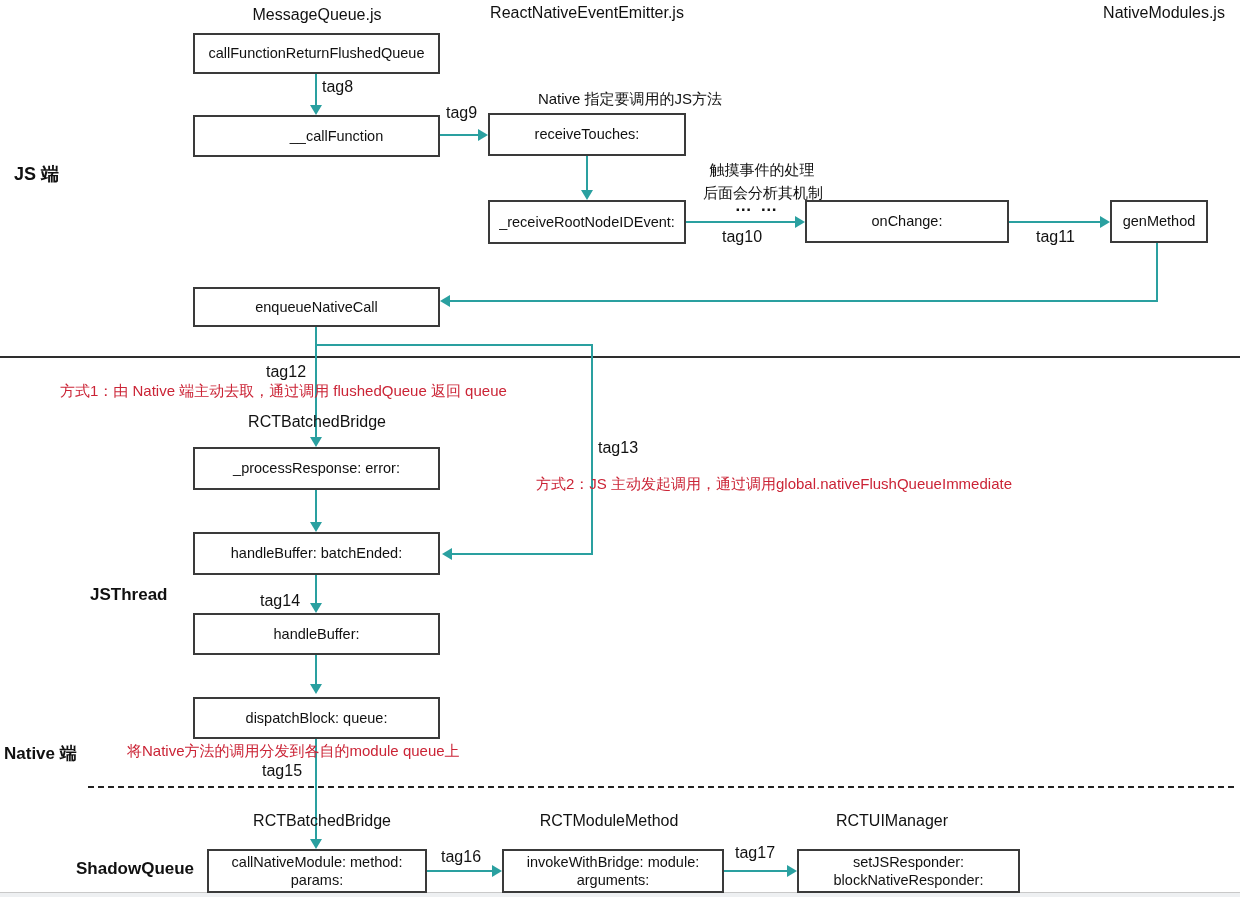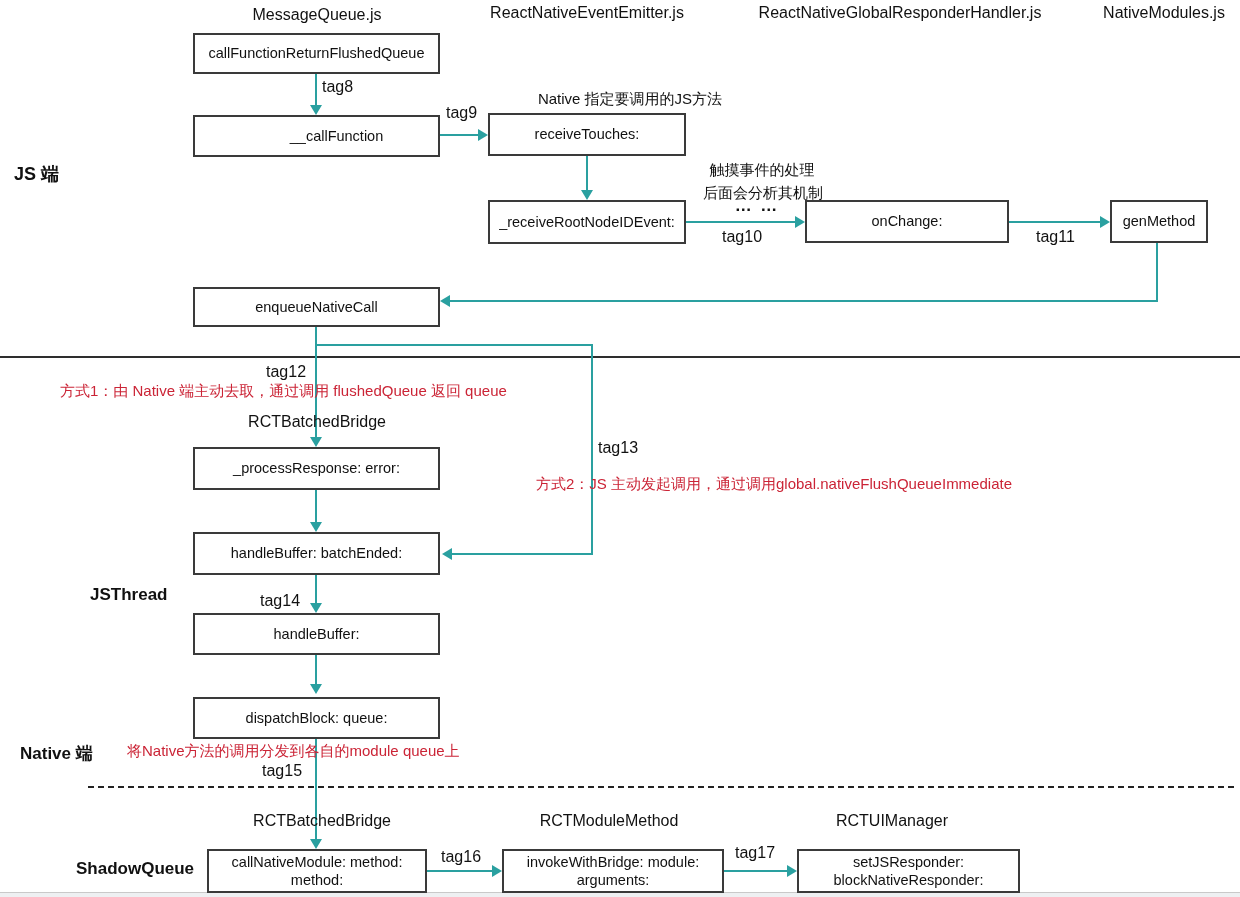--- a/index.html
+++ b/index.html
@@ -30,26 +30,25 @@
   .bottom-strip{position:absolute;background:#eef0f2;border-top:1px solid #c9c9c9;}
   .ellip{font-weight:bold;font-size:17px;letter-spacing:2px;}
 </style>
 </head>
 <body>
 
 <div id="canvas">
 
   <div class="hdr" style="left:317px;top:6px;">MessageQueue.js</div>
   <div class="hdr" style="left:587px;top:4px;">ReactNativeEventEmitter.js</div>
-  <div class="hdr" style="left:900px;top:4px;">ReactNativeGlobalResponderHandler.js</div>
   <div class="hdr" style="left:1164px;top:4px;">NativeModules.js</div>
 
   <div class="section" style="left:14px;top:162px;font-size:18px;">JS 端</div>
   <div class="section" style="left:90px;top:585px;font-size:17px;">JSThread</div>
-  <div class="section" style="left:20px;top:742px;font-size:17px;">Native 端</div>
+  <div class="section" style="left:4px;top:742px;font-size:17px;">Native 端</div>
   <div class="section" style="left:76px;top:859px;font-size:17px;">ShadowQueue</div>
 
   <div class="sep-solid" style="left:0;top:356px;width:1240px;"></div>
   <div class="sep-dashed" style="left:88px;top:786px;width:1146px;"></div>
   <div class="bottom-strip" style="left:0;top:892px;width:1240px;height:5px;"></div>
 
   <div class="vline" style="left:315px;top:74px;height:33px;"></div>
   <div class="arr arr-down" style="left:310px;top:105px;"></div>
 
   <div class="hline" style="left:440px;top:134px;width:42px;"></div>
@@ -122,21 +121,21 @@
     <span>handleBuffer: batchEnded:</span>
   </div>
   <div class="box" style="left:193px;top:613px;width:247px;height:42px;">
     <span>handleBuffer:</span>
   </div>
   <div class="box" style="left:193px;top:697px;width:247px;height:42px;text-align:center;">
     <span>dispatchBlock: queue:</span>
   </div>
   <div class="box" style="left:207px;top:849px;width:220px;height:44px;">
     <span>callNativeModule: method:</span>
-    <span>method:</span>
+    <span>params:</span>
   </div>
   <div class="box" style="left:502px;top:849px;width:222px;height:44px;">
     <span>invokeWithBridge: module:</span>
     <span>arguments:</span>
   </div>
   <div class="box" style="left:797px;top:849px;width:223px;height:44px;">
     <span>setJSResponder:</span>
     <span>blockNativeResponder:</span>
   </div>
 

